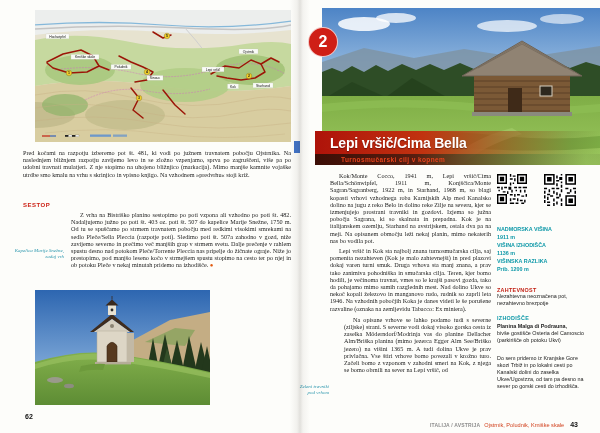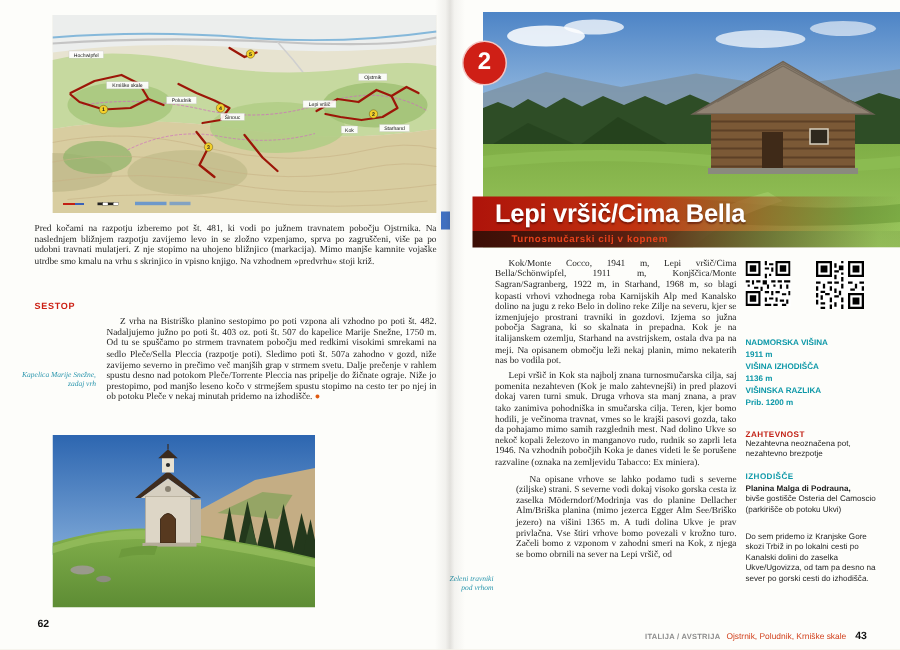--- a/index.html
+++ b/index.html
@@ -41,21 +41,21 @@
 
   .route-badge { left:308px; top:27px; width:30px; height:30px; border-radius:50%;
     background:#cf1f16; border:1px solid rgba(255,255,255,.75); color:#fff;
     font-family:"Liberation Sans",sans-serif; font-weight:bold; font-size:16px;
     display:flex; align-items:center; justify-content:center; }
 
   .title-banner { left:315px; top:131px; width:285px; height:23px;
     background:linear-gradient(90deg,#ae130a 0%,#c13310 38%,rgba(160,70,25,.55) 68%,rgba(80,60,20,.12) 90%,rgba(0,0,0,0) 100%);
     display:flex; align-items:center; }
   .title-banner .title { padding-left:15px; font-family:"Liberation Sans",sans-serif; font-weight:bold;
-    font-size:17px; letter-spacing:-.2px; color:#fff; text-shadow:0 1px 1px rgba(60,0,0,.5); }
+    font-size:14px; letter-spacing:-.2px; color:#fff; text-shadow:0 1px 1px rgba(60,0,0,.5); }
   .sub-banner { left:315px; top:154px; width:285px; height:11px;
     background:linear-gradient(90deg,#3c0e06 0%,#571e10 35%,rgba(70,45,20,.5) 70%,rgba(40,40,20,.08) 95%);
     display:flex; align-items:center; }
   .sub-banner .subtitle { padding-left:26px; font-family:"Liberation Sans",sans-serif; font-weight:bold;
     font-size:6.5px; letter-spacing:.4px; color:#e8421c; }
 
   .right-col { left:330px; top:172px; width:161px; }
   .right-col p { margin-bottom:3px; }
   .right-col p.last { margin-top:4px; }
   .right-col .wrap-spacer2 { float:left; width:14px; height:30px; margin-top:36px; }

